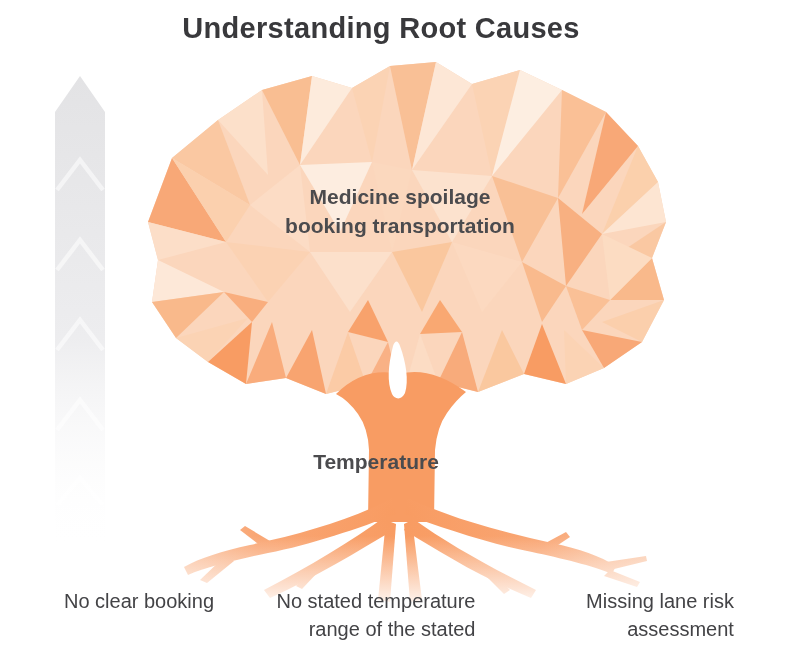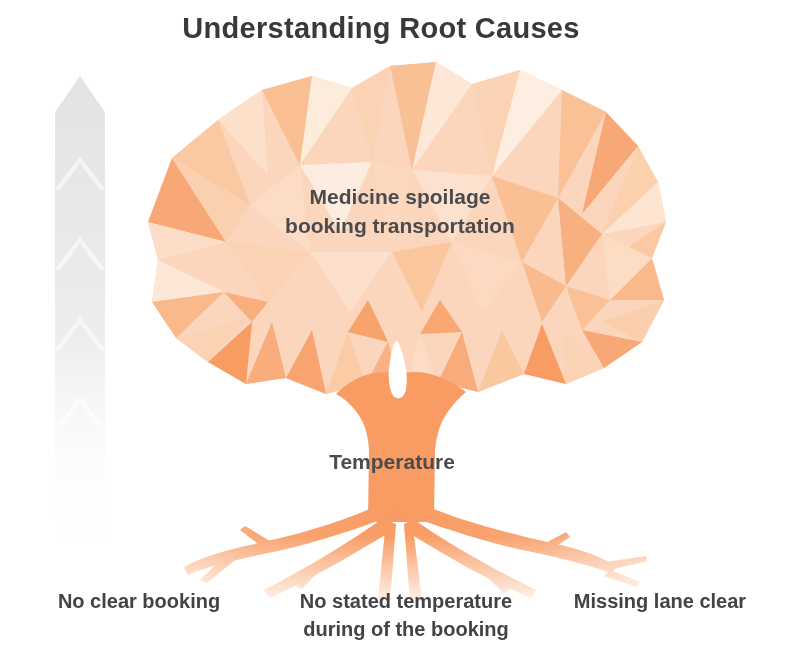--- a/index.html
+++ b/index.html
@@ -14,28 +14,28 @@
     margin:0;font-size:29px;font-weight:700;color:#39393C;
     letter-spacing:.3px;white-space:nowrap;
   }
   .tree-svg{position:absolute;left:0;top:0;}
   .overlay-text{
     position:absolute;transform:translateX(-50%);
     text-align:center;font-weight:600;color:#4B4B4E;
     font-size:21px;line-height:1.38;white-space:nowrap;
   }
   .canopy-text{left:400px;top:183px;}
-  .trunk-text{left:392px;top:448px;}
+  .trunk-text{left:376px;top:448px;}
   .cause-label{
     position:absolute;transform:translateX(-50%);top:587px;
-    text-align:center;font-weight:700;color:#434346;
+    text-align:right;font-weight:400;color:#434346;
     font-size:20px;line-height:1.4;white-space:nowrap;
   }
   .cause-1{left:139px;}
-  .cause-2{left:406px;}
+  .cause-2{left:376px;}
   .cause-3{left:660px;}
   .line{display:block;}
 </style>
 </head>
 <body>
 
 <div class="stage">
 
   <h1 class="page-title">Understanding Root Causes</h1>
 
@@ -154,20 +154,21 @@
   <div class="overlay-text trunk-text">
     <span class="line">Temperature</span>
   </div>
 
   <div class="cause-label cause-1">
     <span class="line">No clear booking</span>
   </div>
 
   <div class="cause-label cause-2">
     <span class="line">No stated temperature</span>
-    <span class="line">during of the booking</span>
+    <span class="line">range of the stated</span>
   </div>
 
   <div class="cause-label cause-3">
-    <span class="line">Missing lane clear</span>
+    <span class="line">Missing lane risk</span>
+    <span class="line">assessment</span>
   </div>
 
 </div>
 
 </body></html>

